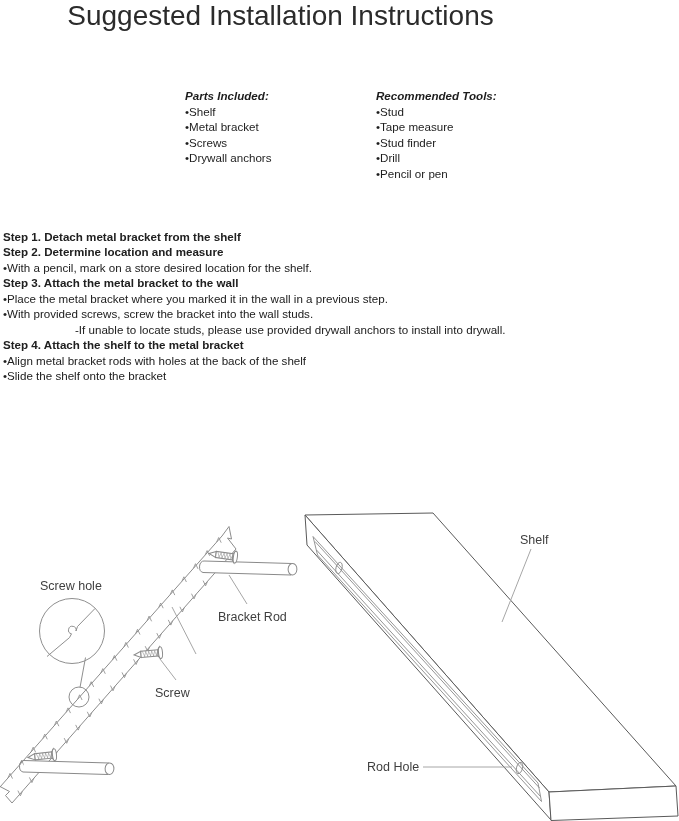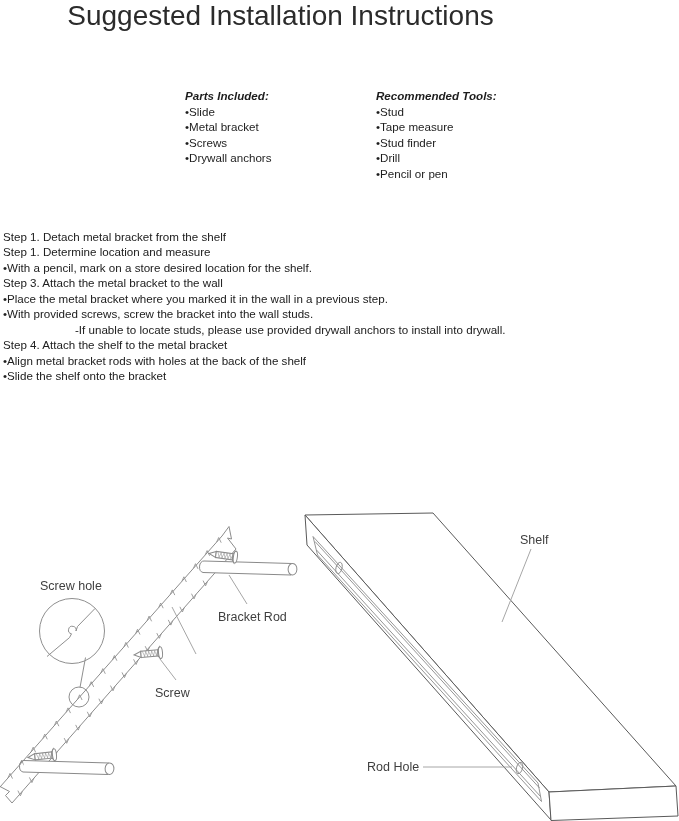--- a/index.html
+++ b/index.html
@@ -13,53 +13,53 @@
     font-size:28px;font-weight:400;color:#2b2b2b;letter-spacing:0px;
   }
   .col{position:absolute;top:88px;font-size:11.6px;line-height:15.5px;color:#1d1d1d;}
   .col-parts{left:185px;}
   .col-tools{left:376px;}
   .col .hdr{font-weight:bold;font-style:italic;}
   .steps{
     position:absolute;left:3px;top:229px;width:676px;
     font-size:11.6px;line-height:15.45px;color:#202020;
   }
-  .steps .h{font-weight:normal;}
+  .steps .h{font-weight:bold;}
   .steps .sub{padding-left:72px;}
   svg.diagram{position:absolute;left:0;top:0;width:679px;height:821px;}
   svg.diagram text{
     font-family:"Liberation Sans","DejaVu Sans",sans-serif;
     font-size:12.5px;fill:#3f3f3f;
   }
 </style>
 </head>
 <body>
 
 <div class="title">Suggested Installation Instructions</div>
 
 <div class="col col-parts">
   <div class="hdr">Parts Included:</div>
-  <div>•Slide</div>
+  <div>•Shelf</div>
   <div>•Metal bracket</div>
   <div>•Screws</div>
   <div>•Drywall anchors</div>
 </div>
 
 <div class="col col-tools">
   <div class="hdr">Recommended Tools:</div>
   <div>•Stud</div>
   <div>•Tape measure</div>
   <div>•Stud finder</div>
   <div>•Drill</div>
   <div>•Pencil or pen</div>
 </div>
 
 <div class="steps">
   <div class="h">Step 1. Detach metal bracket from the shelf</div>
-  <div class="h">Step 1. Determine location and measure</div>
+  <div class="h">Step 2. Determine location and measure</div>
   <div>•With a pencil, mark on a store desired location for the shelf.</div>
   <div class="h">Step 3. Attach the metal bracket to the wall</div>
   <div>•Place the metal bracket where you marked it in the wall in a previous step.</div>
   <div>•With provided screws, screw the bracket into the wall studs.</div>
   <div class="sub">-If unable to locate studs, please use provided drywall anchors to install into drywall.</div>
   <div class="h">Step 4. Attach the shelf to the metal bracket</div>
   <div>•Align metal bracket rods with holes at the back of the shelf</div>
   <div>•Slide the shelf onto the bracket</div>
 </div>
 

